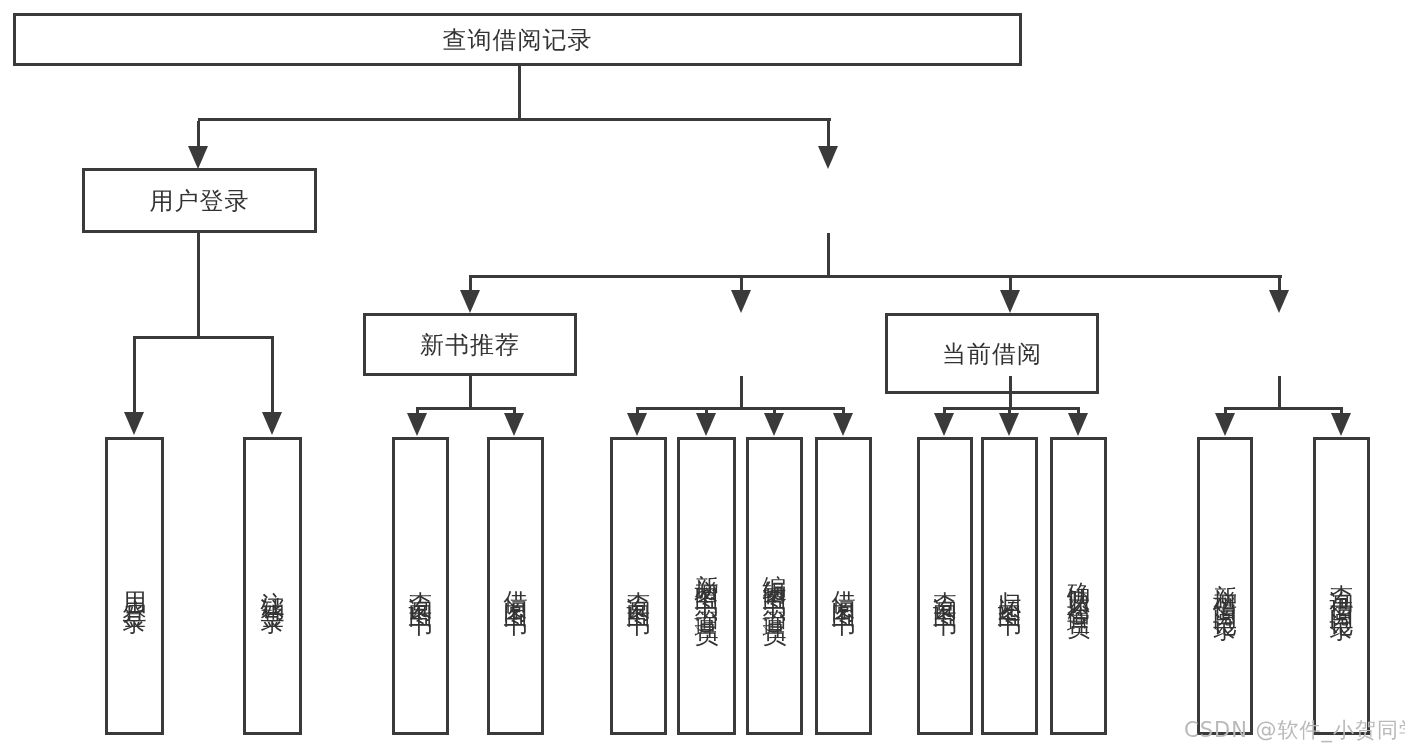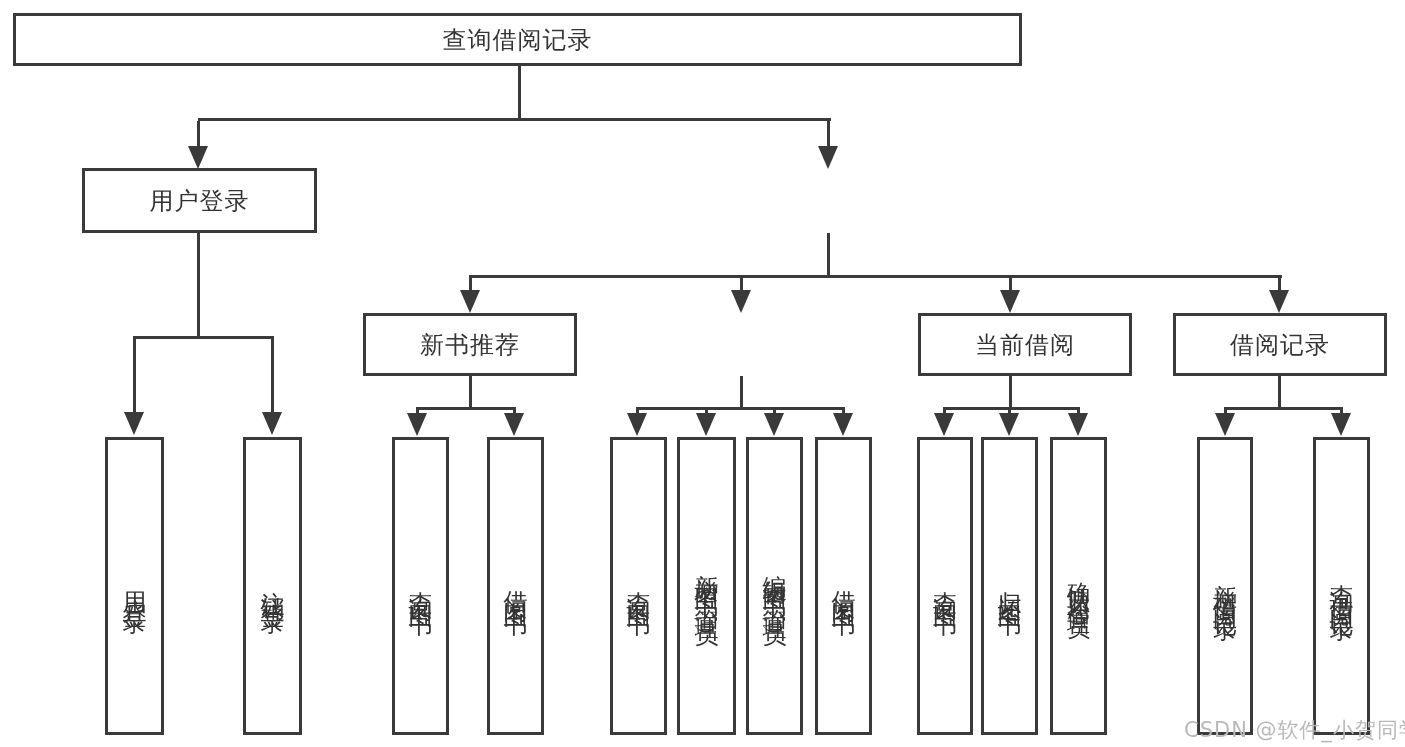--- a/index.html
+++ b/index.html
@@ -81,22 +81,21 @@
   <div class="vline" style="left:469px;top:278px;width:3px;height:14px;"></div>
   <div class="arr" style="left:460px;top:290px;"></div>
   <div class="vline" style="left:740px;top:278px;width:3px;height:14px;"></div>
   <div class="arr" style="left:731px;top:290px;"></div>
   <div class="vline" style="left:1009px;top:278px;width:3px;height:14px;"></div>
   <div class="arr" style="left:1000px;top:290px;"></div>
   <div class="vline" style="left:1278px;top:278px;width:3px;height:14px;"></div>
   <div class="arr" style="left:1269px;top:290px;"></div>
 
   <div class="box" style="left:363px;top:313px;width:214px;height:63px;">新书推荐</div>
-  <div class="box" style="left:918px;top:313px;width:214px;height:63px;">当前借阅</div>
-  <div class="box" style="left:1173px;top:313px;width:214px;height:63px;">借阅记录</div>
+  <div class="box" style="left:885px;top:313px;width:214px;height:81px;">当前借阅</div>
 
   <div class="vline" style="left:469px;top:376px;width:3px;height:34px;"></div>
   <div class="hline" style="left:416px;top:407px;width:100px;height:3px;"></div>
   <div class="vline" style="left:416px;top:410px;width:3px;height:6px;"></div>
   <div class="arr" style="left:407px;top:413px;"></div>
   <div class="vline" style="left:513px;top:410px;width:3px;height:6px;"></div>
   <div class="arr" style="left:504px;top:413px;"></div>
 
   <div class="vline" style="left:740px;top:376px;width:3px;height:34px;"></div>
   <div class="hline" style="left:636px;top:407px;width:209px;height:3px;"></div>

